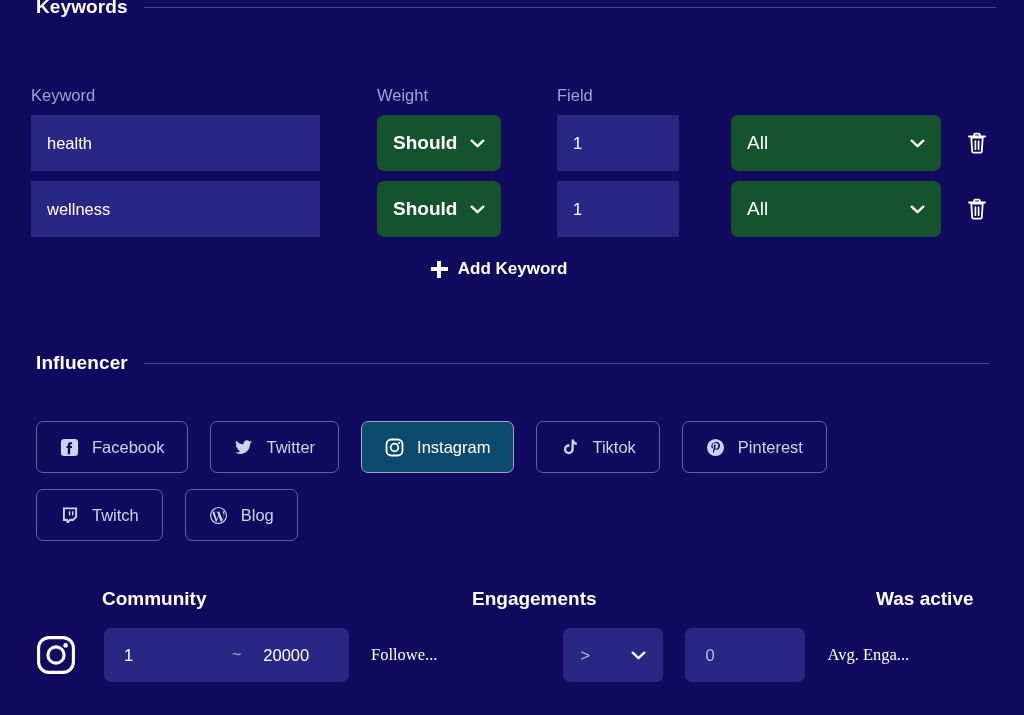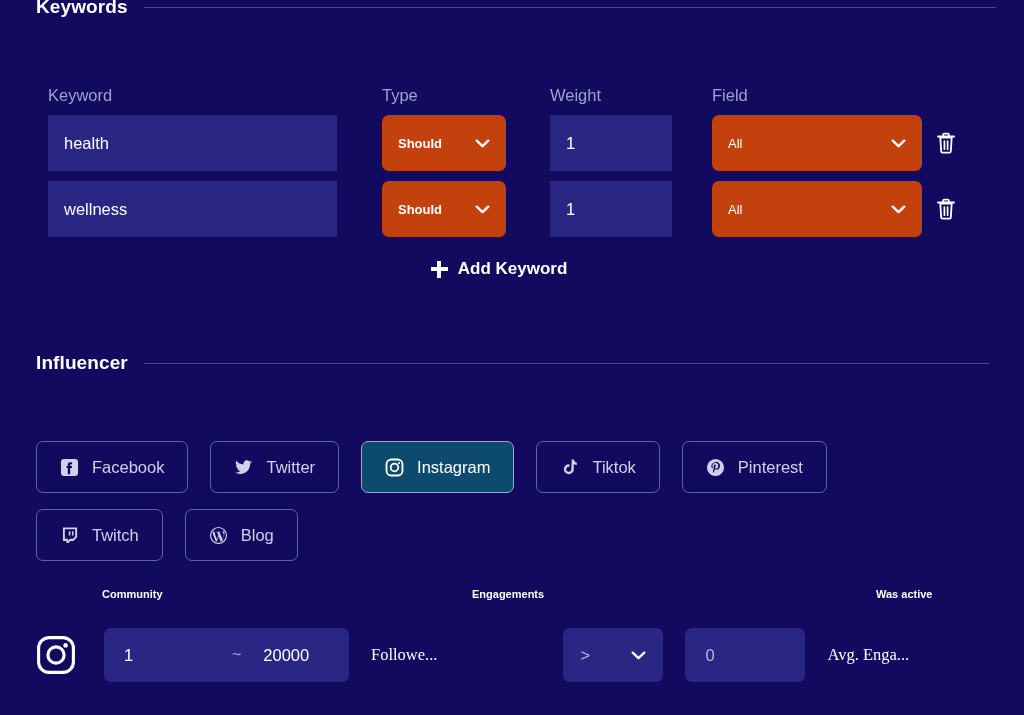--- a/index.html
+++ b/index.html
@@ -39,23 +39,24 @@
     opacity: .75;
   }
 
   
   #keywords-section { position: absolute; top: -4px; left: 0; right: 0; }
 
   .kw-grid-labels,
   .kw-row {
     display: grid;
     grid-template-columns: 334px 168px 162px 210px 1fr;
-    padding-left: 48px;
+    padding-left: 31px;
     padding-right: 28px;
     align-items: center;
+    gap: 12px;
   }
 
   .kw-grid-labels { margin-top: 68px; }
   .col-label {
     font-size: 16.5px;
     color: #9ea2cf;
   }
 
   .kw-row { margin-top: 10px; }
 
@@ -68,28 +69,28 @@
     align-items: center;
     padding: 0 16px;
     font-size: 16.5px;
     color: #ffffff;
     font-family: "Liberation Sans", sans-serif;
   }
   .field.text-input { width: 289px; }
   .field.weight-input { width: 122px; }
 
   .select {
-    background: #c2410c;
+    background: #14532d;
     border-radius: 7px;
     height: 56px;
     display: flex;
     align-items: center;
     justify-content: space-between;
     padding: 0 16px;
-    font-size: 13px;
+    font-size: 19px;
     font-weight: bold;
     color: #ffffff;
     cursor: pointer;
   }
   .select.type-select { width: 124px; }
   .select.field-select { width: 210px; font-weight: normal; }
 
   .chev {
     width: 15px; height: 9px;
     flex: none;
@@ -130,21 +131,21 @@
     background: #ffffff;
   }
   .plus::before { left: 0; top: 6px; width: 17px; height: 4px; }
   .plus::after { top: 0; left: 6px; height: 17px; width: 4px; }
 
   
   #influencer-section { position: absolute; top: 352px; left: 0; right: 7px; }
 
   .social-rows { padding-left: 36px; padding-right: 28px; }
   .social-row { display: flex; gap: 22px; }
-  .social-row.row1 { margin-top: 67px; }
+  .social-row.row1 { margin-top: 47px; }
   .social-row.row2 { margin-top: 16px; }
 
   .social-btn {
     display: inline-flex;
     align-items: center;
     gap: 13px;
     height: 52px;
     padding: 0 23px;
     border: 1px solid #5f62a8;
     border-radius: 7px;
@@ -176,21 +177,21 @@
     padding-right: 28px;
   }
 
   .metric-heads {
     position: relative;
     height: 26px;
   }
   .metric-heads .mh {
     position: absolute;
     top: 0;
-    font-size: 11px;
+    font-size: 19px;
     font-weight: bold;
     color: #ffffff;
     white-space: nowrap;
   }
   .mh.community { left: 66px; }
   .mh.engagements { left: 436px; }
   .mh.wasactive { left: 840px; }
 
   .metric-controls {
     display: flex;
@@ -267,21 +268,20 @@
 
 <section id="keywords-section">
 
   <div class="section-head">
     <span class="title">Keywords</span>
     <span class="rule"></span>
   </div>
 
   <div class="kw-grid-labels">
     <span class="col-label">Keyword</span>
-    <span class="col-label">Type</span>
     <span class="col-label">Weight</span>
     <span class="col-label">Field</span>
     <span></span>
   </div>
 
   <div class="kw-row">
     <div class="field text-input">health</div>
 
     <div class="select type-select">
       <span>Should</span>

